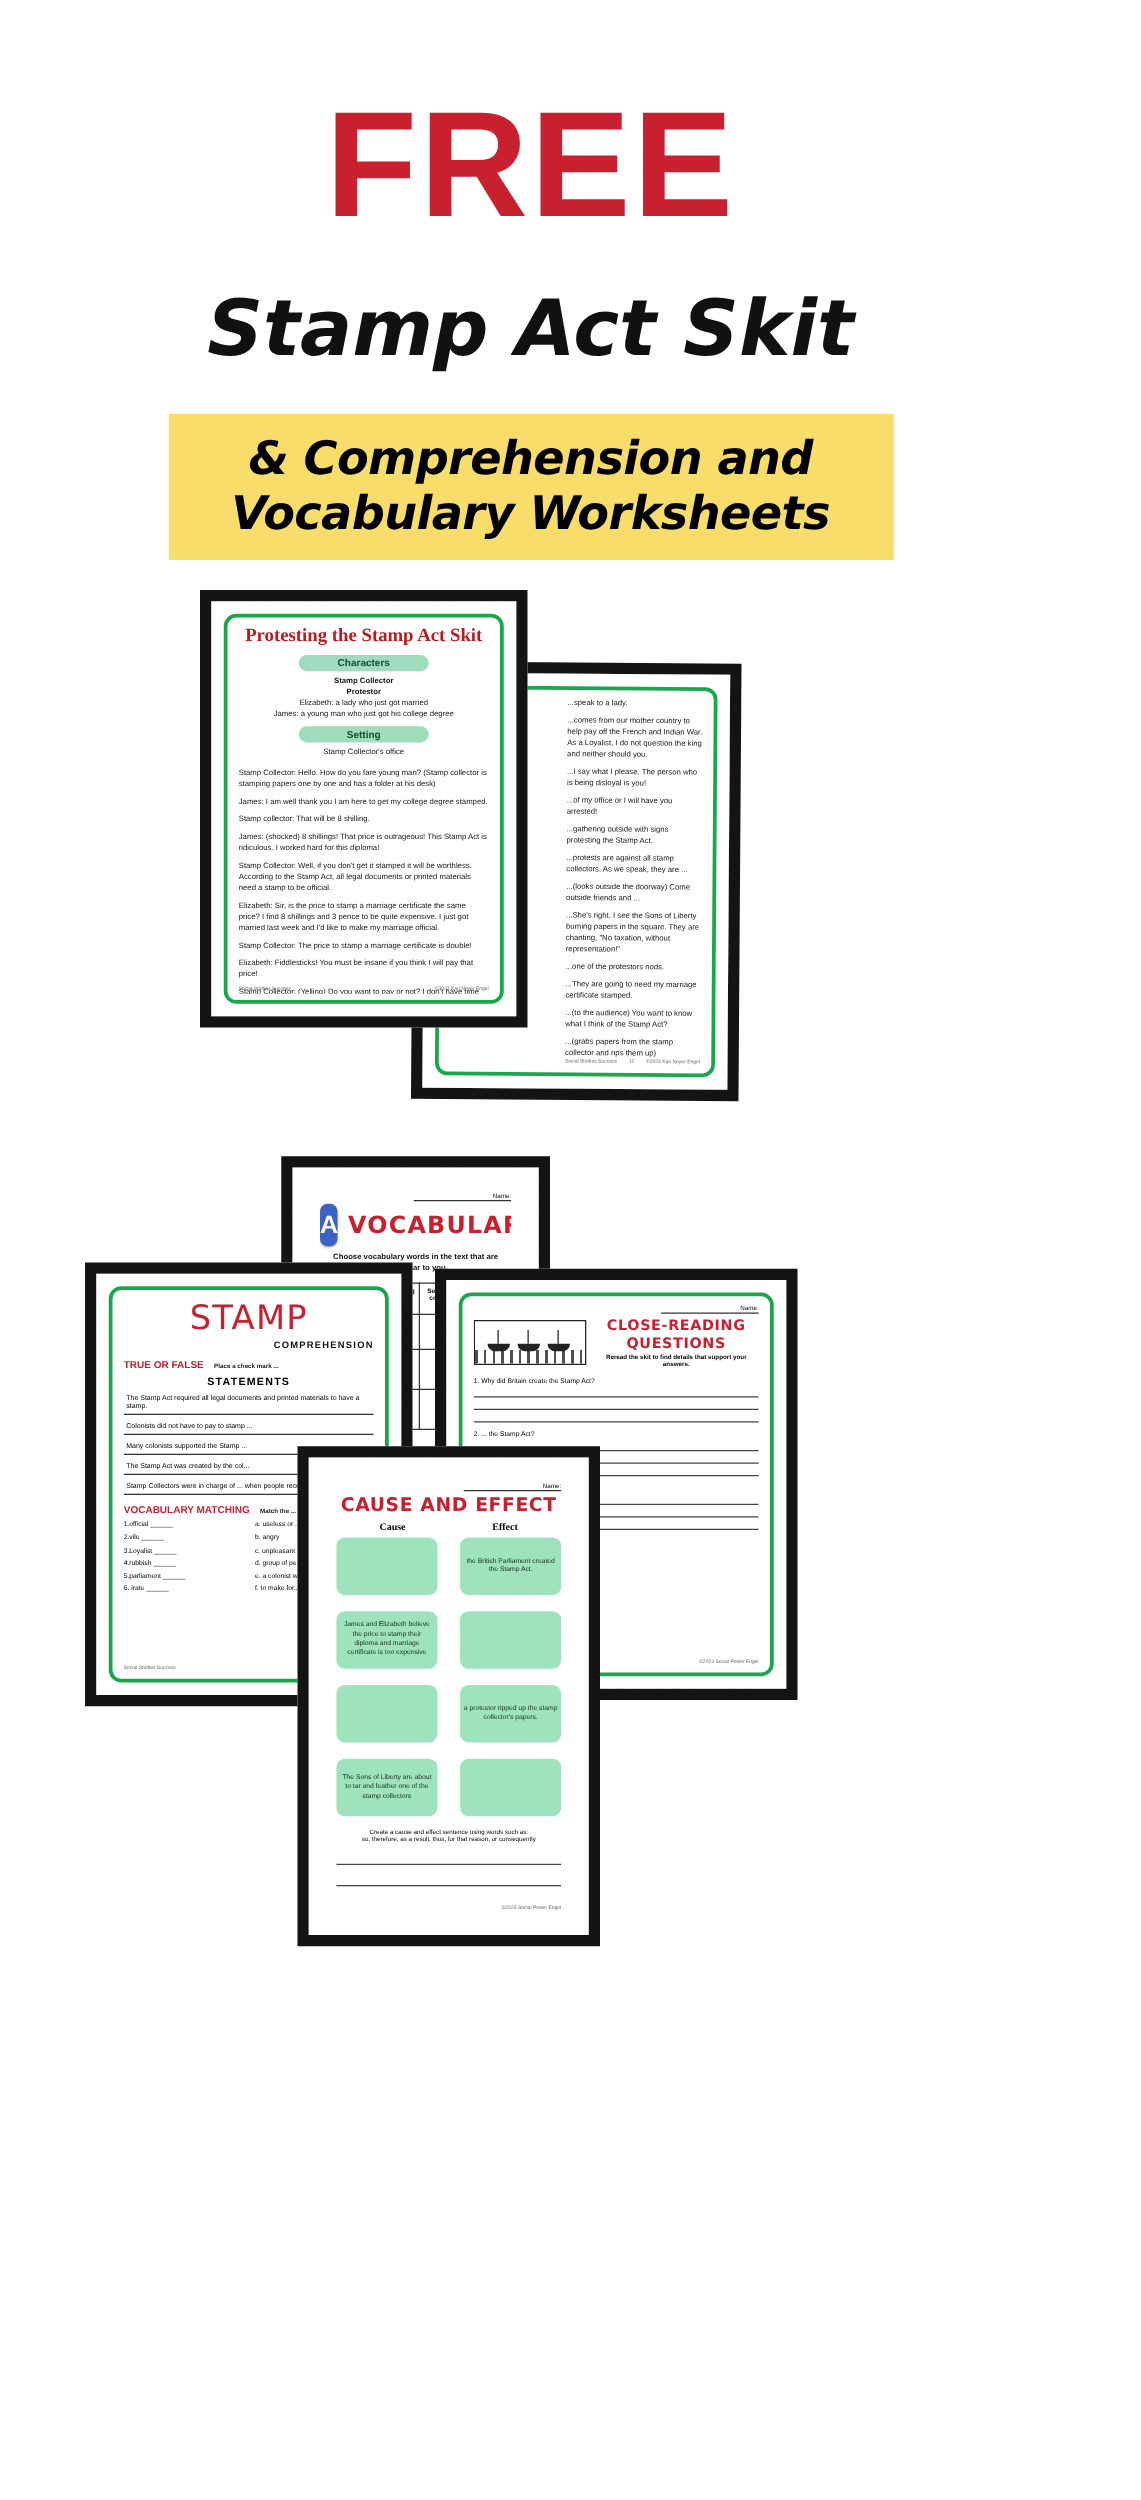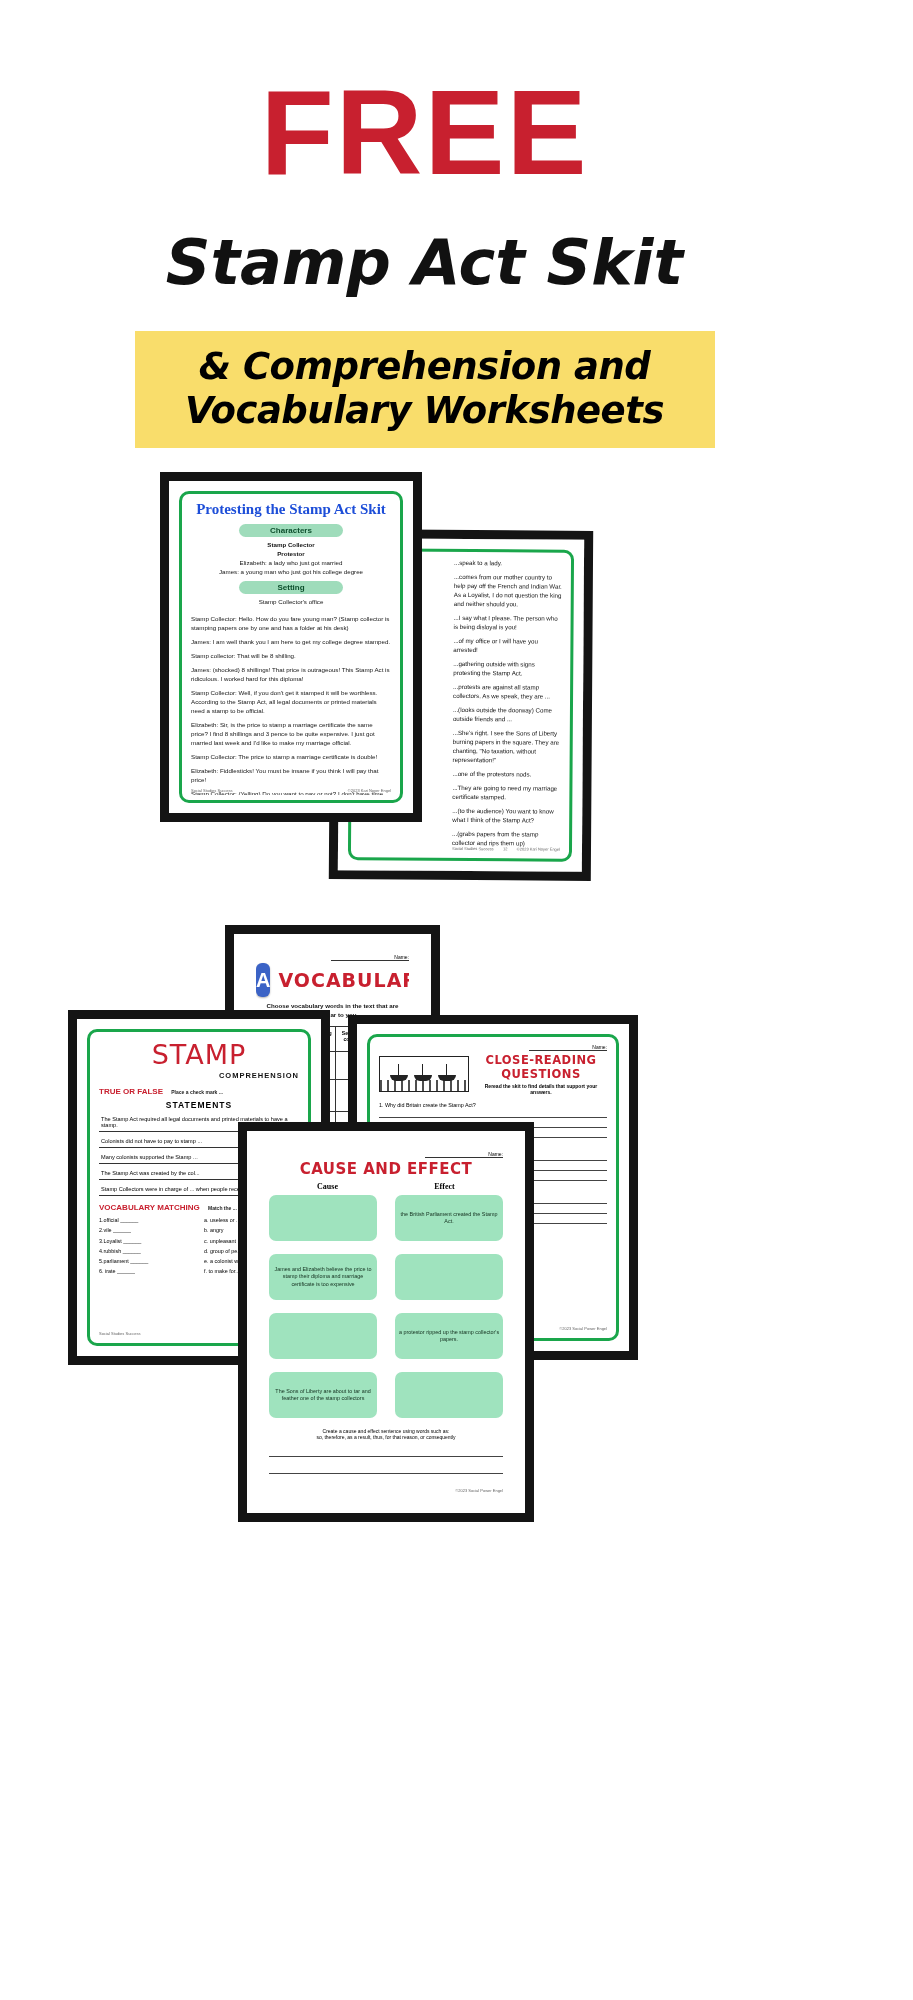--- a/index.html
+++ b/index.html
@@ -52,42 +52,42 @@
   .sheet .inner{
     position:absolute;left:9px;top:9px;right:9px;bottom:9px;background:#fff;box-sizing:border-box;
   }
   .greenframe{
     position:absolute;left:10px;top:10px;right:10px;bottom:10px;
     border:3px solid #1aa64b;border-radius:10px;box-sizing:border-box;
   }
   .pagebody{position:absolute;left:22px;top:20px;right:22px;bottom:18px;overflow:hidden;}
 
   .ptitle{
-    text-align:center;font-weight:bold;font-size:15px;color:#1d4ed8;margin-bottom:6px;
+    text-align:center;font-weight:bold;font-size:15px;color:#b91c1c;margin-bottom:6px;
     font-family:"Liberation Serif",serif;
   }
   .pill{
     background:#9fdcbb;border-radius:9px;color:#0e4f2d;font-weight:bold;
     font-size:8px;text-align:center;padding:2px 0;margin:4px auto;width:104px;
   }
   .ctr{text-align:center;}
   .tiny{font-size:6.2px;line-height:1.45;color:#151515;}
   .lineblk{margin-bottom:5px;}
   .foot{font-size:4px;color:#666;margin-top:6px;display:flex;justify-content:space-between;}
 
   
   #skit1{left:160px;top:472px;width:262px;height:350px;}
   
   #skit2{left:330px;top:530px;width:262px;height:350px;transform:rotate(0.4deg);}
 
   
   #vocab{left:225px;top:925px;width:215px;height:300px;}
   #stamp{left:68px;top:1010px;width:262px;height:355px;}
   #close{left:348px;top:1015px;width:290px;height:345px;}
-  #cause{left:238px;top:1122px;width:296px;height:400px;}
+  #cause{left:238px;top:1157px;width:242px;height:400px;}
 
   table.vt{width:100%;border-collapse:collapse;font-size:5.4px;}
   table.vt th,table.vt td{border:1px solid #333;padding:3px 2px;text-align:center;vertical-align:top;}
   table.vt th{font-weight:bold;font-size:5.2px;}
   table.vt td.lbl{font-weight:bold;text-align:left;padding-left:3px;}
 
   .bigred{
     font-family:"DejaVu Sans",sans-serif;font-weight:normal;color:#c8202f;
     font-size:27px;text-align:center;letter-spacing:1px;
   }

